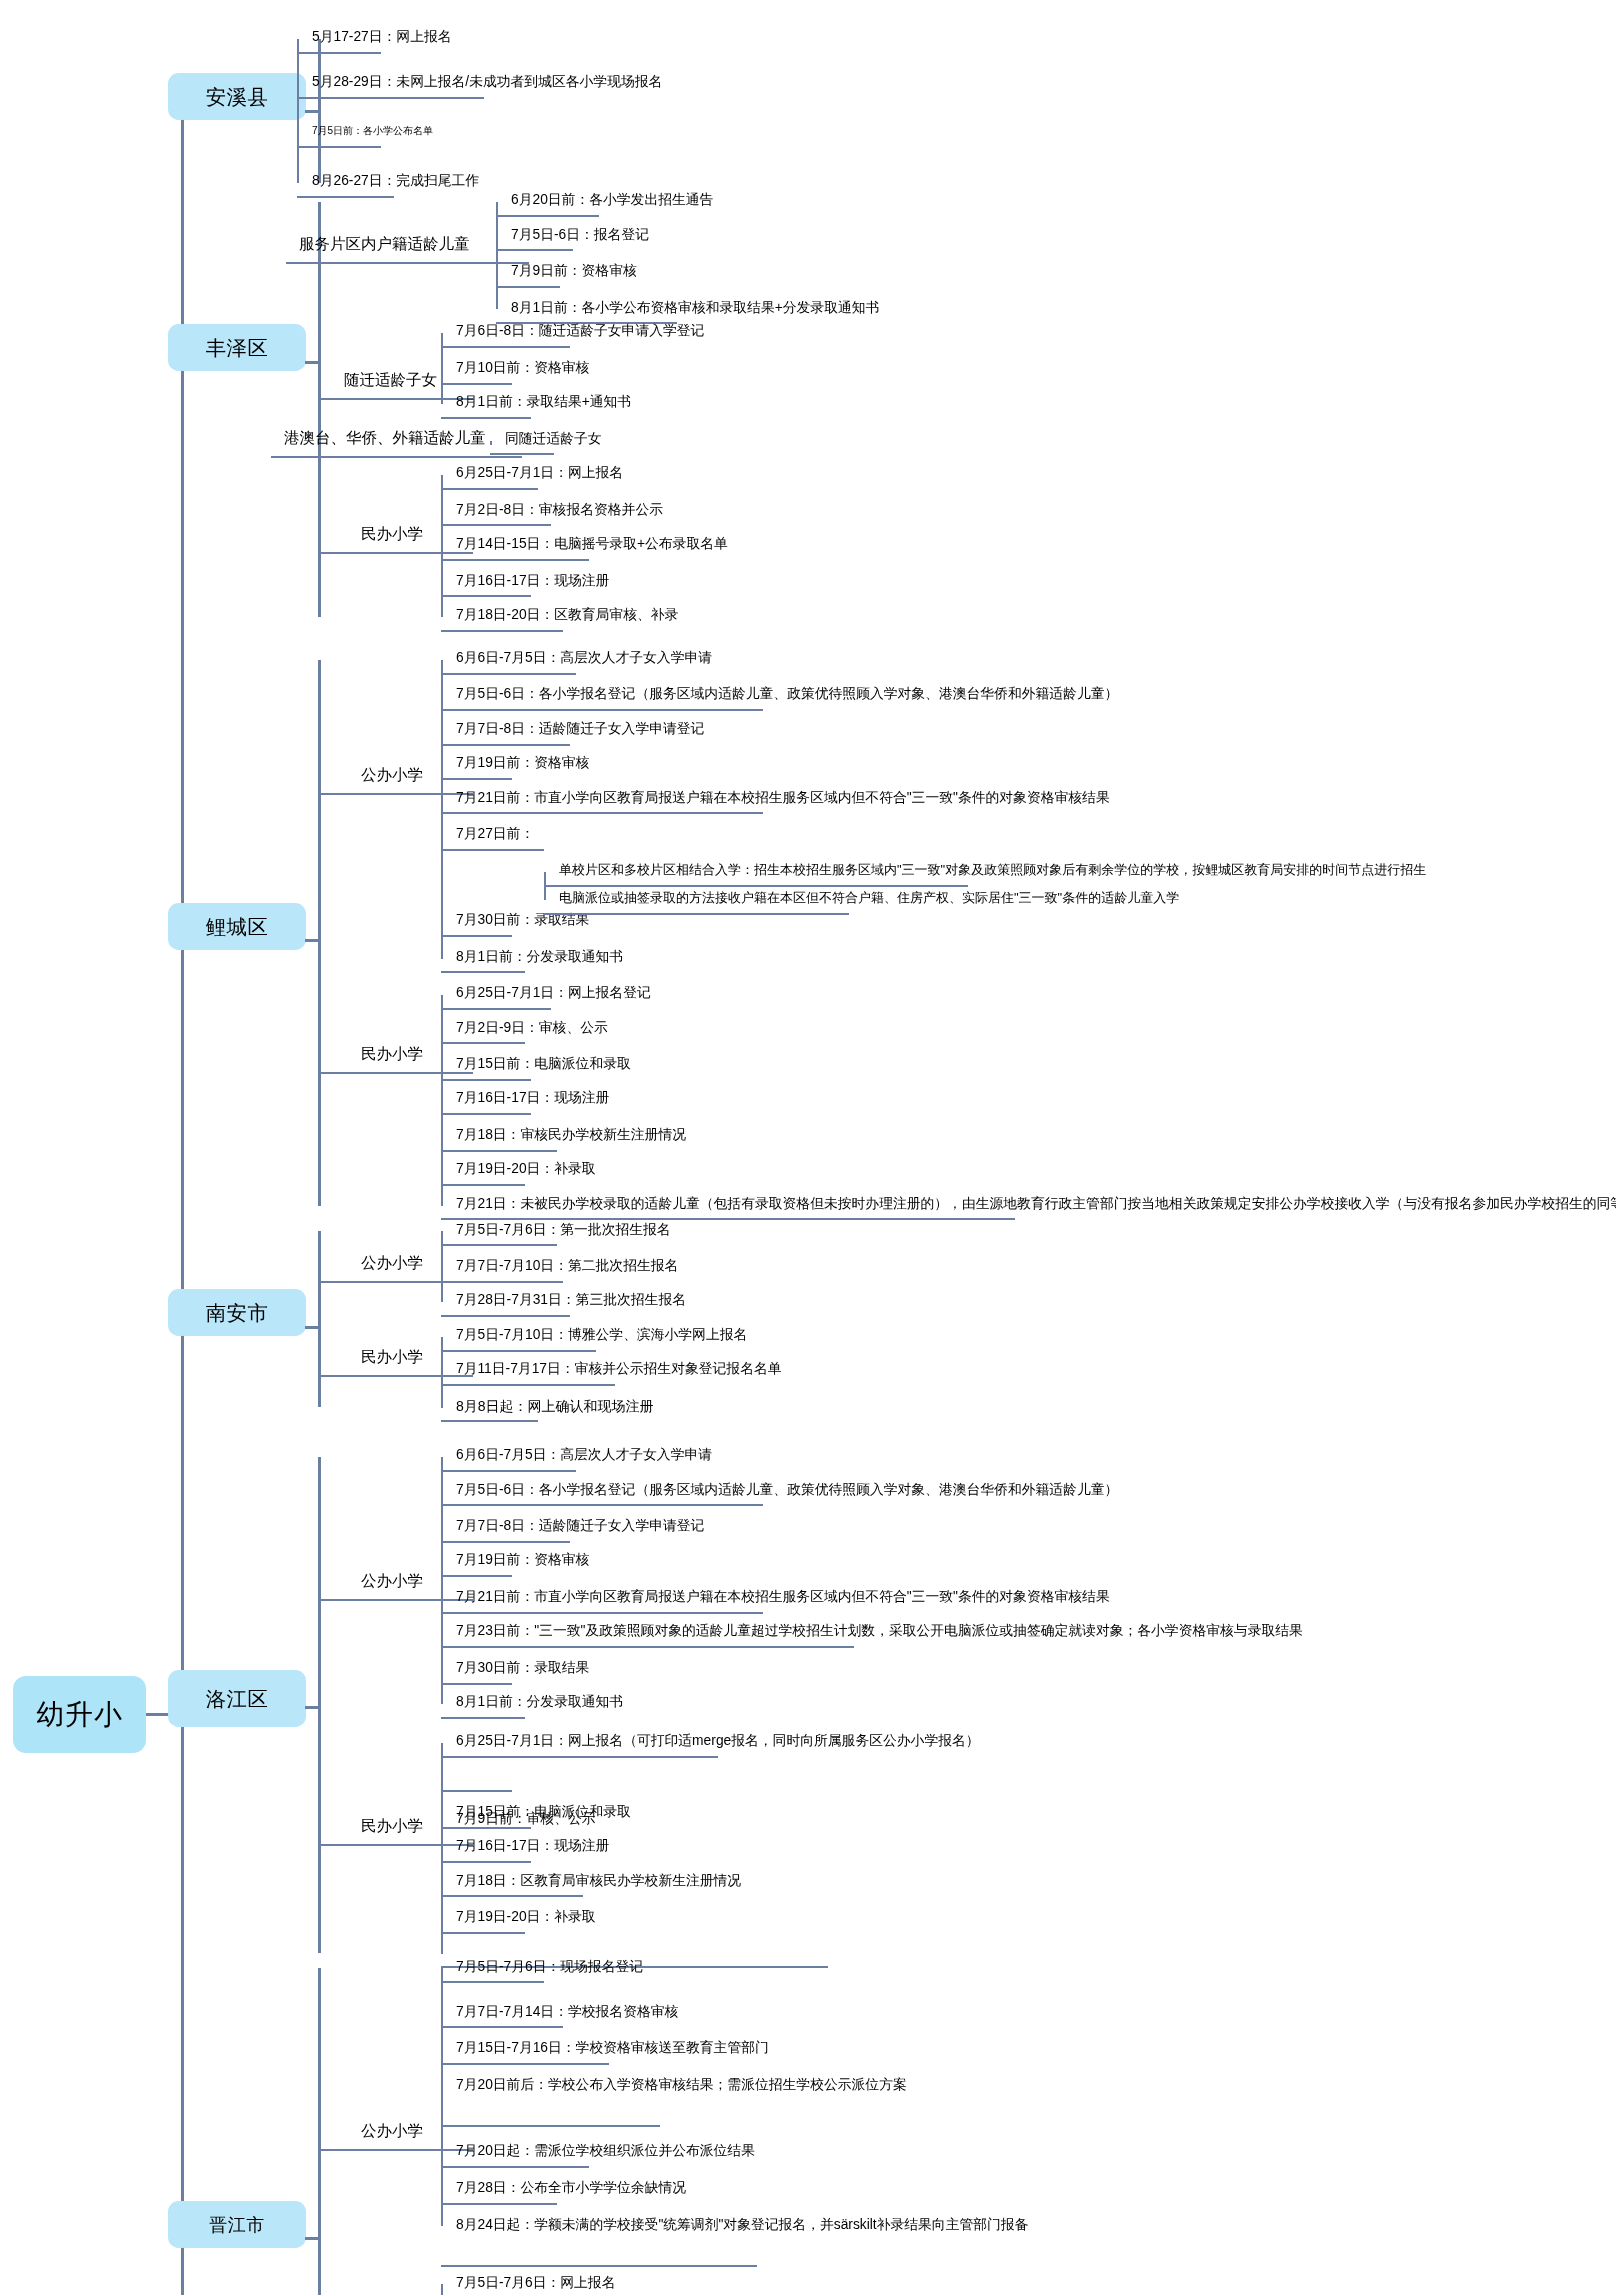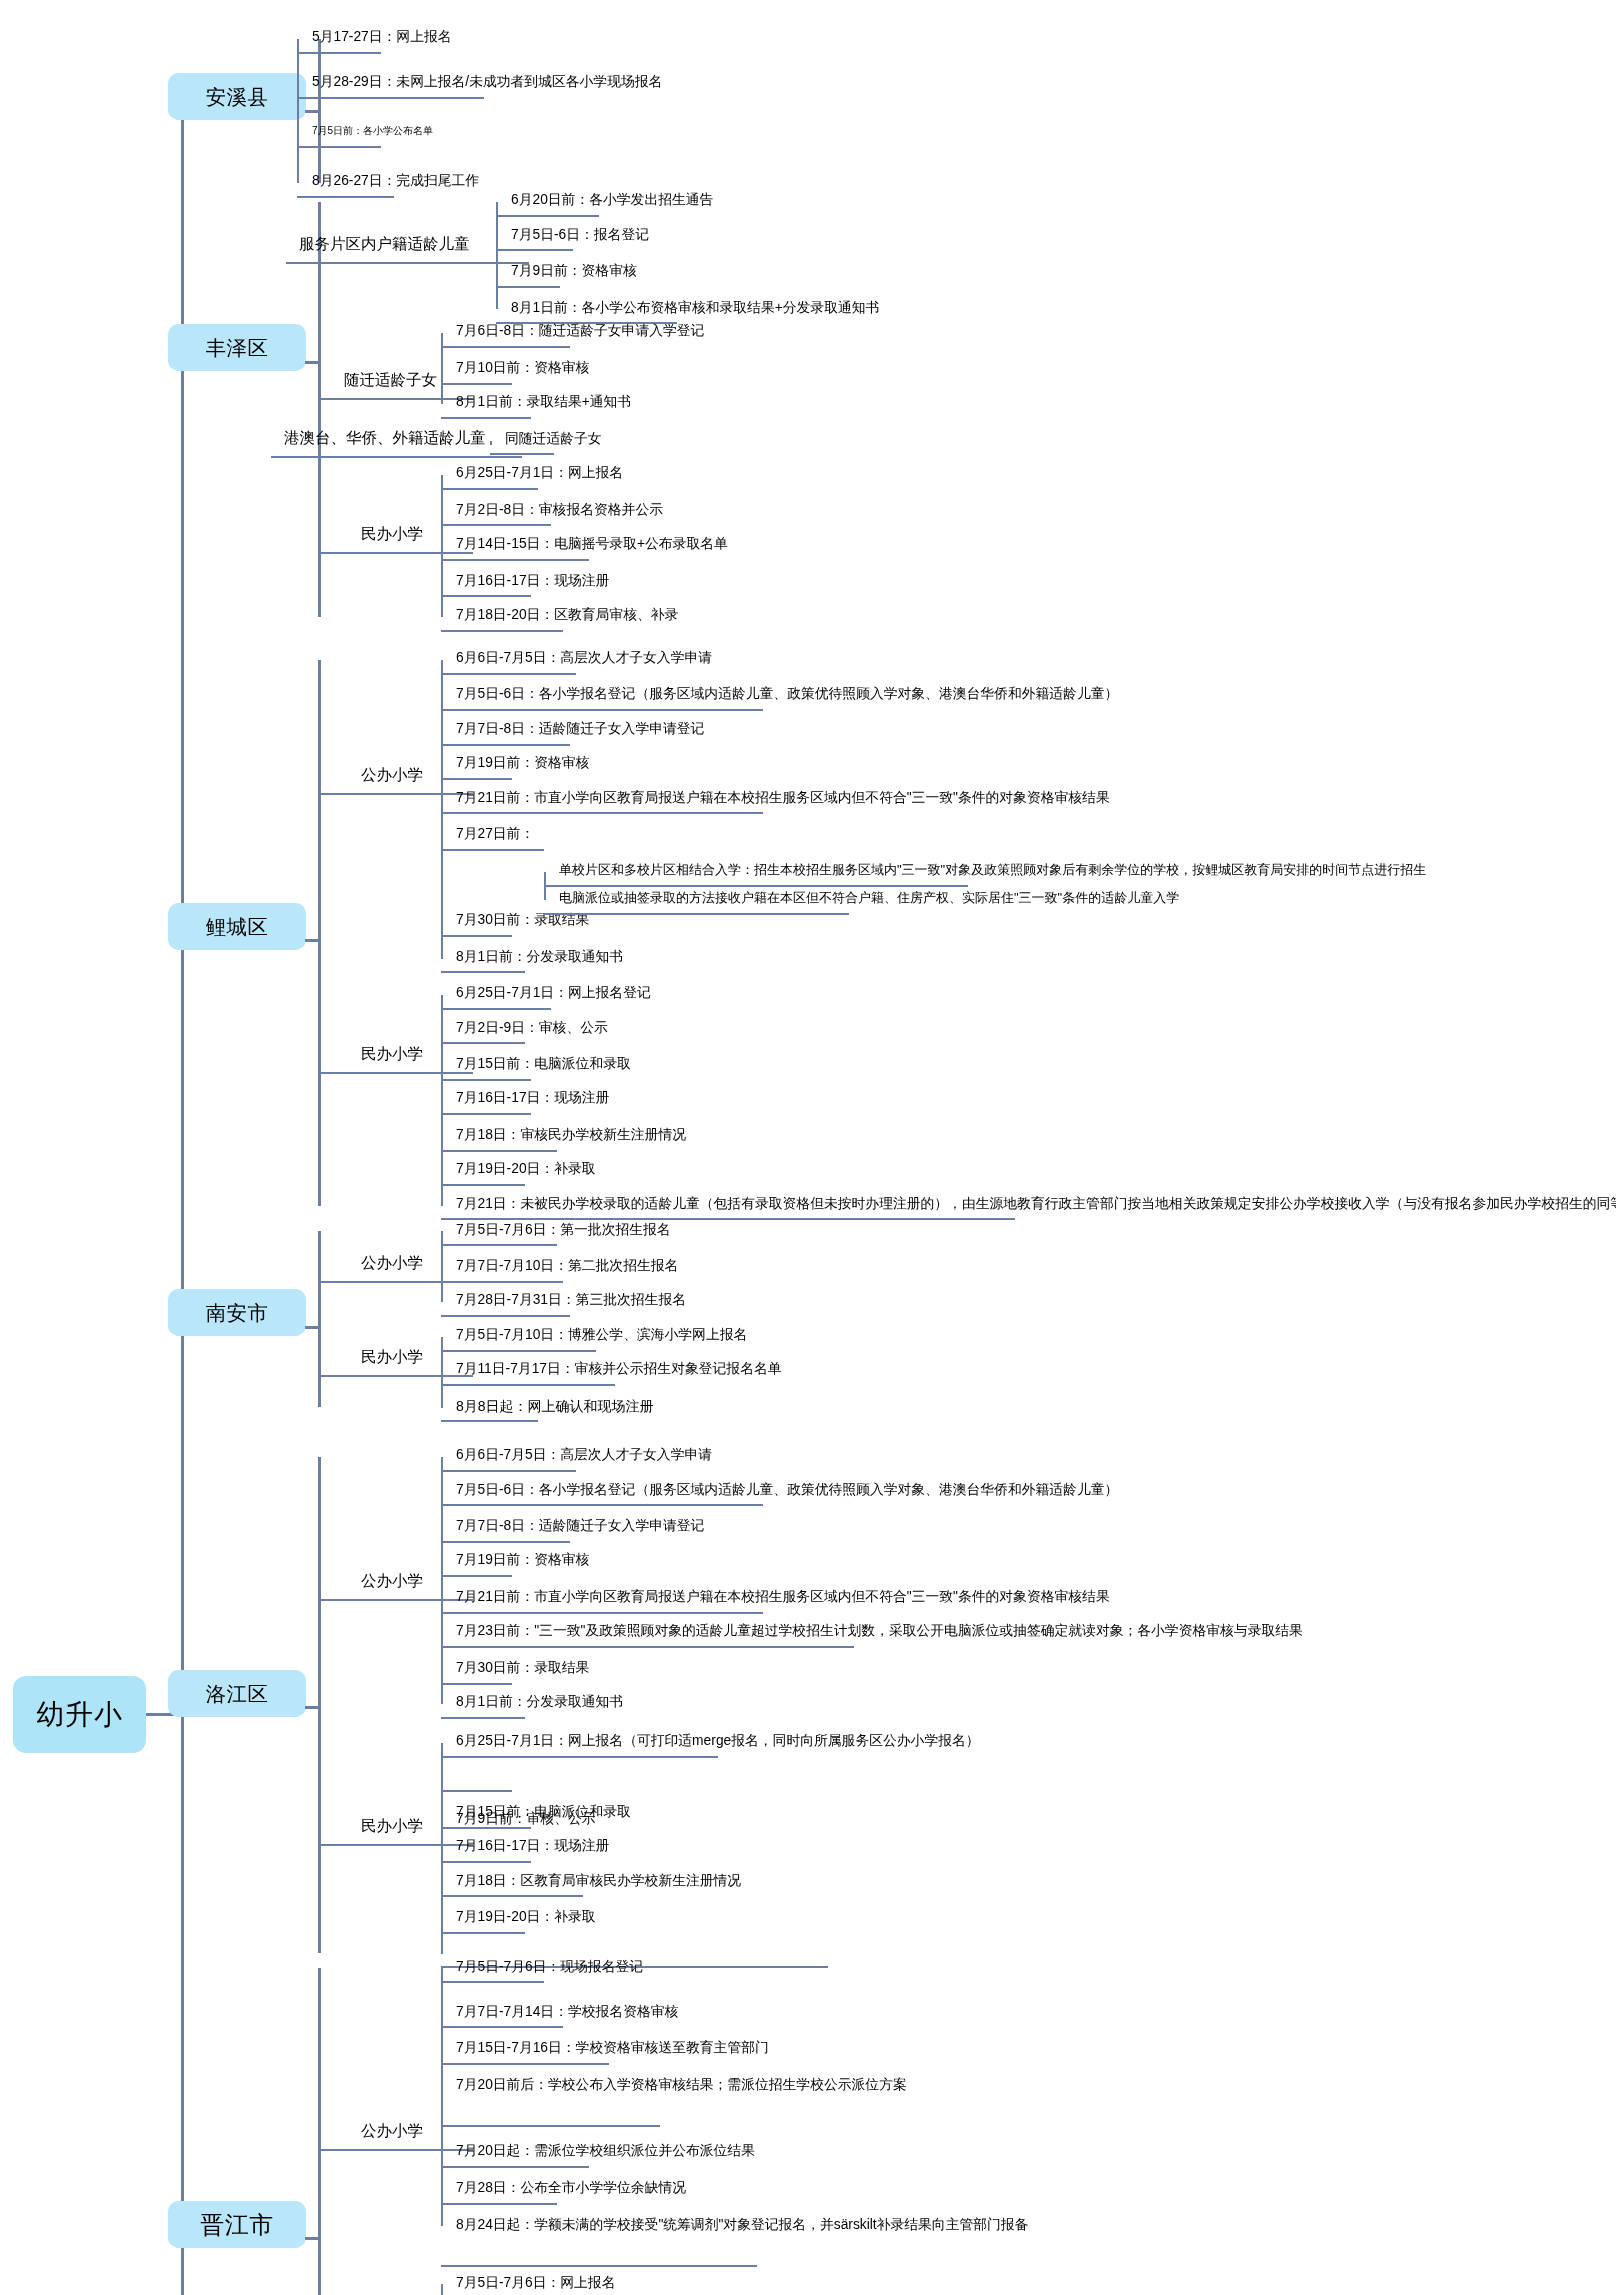--- a/index.html
+++ b/index.html
@@ -214,21 +214,21 @@
     <div class="l2-label" style="left: 361px; top: 1347px; font-size: 15.5px;">民办小学</div>
     <div class="underline" style="left: 348px; top: 1375px; width: 125px; height: 1.9px; background: rgb(107, 127, 163);"></div>
     <div class="hline" style="left: 318px; top: 1375px; width: 30px; height: 1.9px; background: rgb(107, 127, 163);"></div>
     <div class="vline" style="left: 441px; top: 1337px; width: 2.1px; height: 71px; background: rgb(107, 127, 163);"></div>
     <div class="leaf" style="left: 456px; top: 1325px; font-size: 13.8px; line-height: 20.4px;">7月5日-7月10日：博雅公学、滨海小学网上报名</div>
     <div class="underline" style="left: 441px; top: 1350px; height: 1.9px; background: rgb(107, 127, 163); width: 155px;"></div>
     <div class="leaf" style="left: 456px; top: 1359px; font-size: 13.8px; line-height: 20.4px;">7月11日-7月17日：审核并公示招生对象登记报名名单</div>
     <div class="underline" style="left: 441px; top: 1384px; height: 1.9px; background: rgb(107, 127, 163); width: 174px;"></div>
     <div class="leaf" style="left: 456px; top: 1396px; font-size: 14px; line-height: 20.4px;">8月8日起：网上确认和现场注册</div>
     <div class="underline" style="left: 441px; top: 1420px; height: 1.9px; background: rgb(107, 127, 163); width: 97px;"></div>
-    <div class="l1-node" style="left: 168px; top: 1670px; width: 138px; height: 47px; font-size: 20.4px; border-radius: 10.7px;">洛江区</div>
+    <div class="l1-node" style="left: 168px; top: 1670px; width: 138px; height: 57px; font-size: 20.4px; border-radius: 10.7px;">洛江区</div>
     <div class="hline" style="left: 181px; top: 1706px; height: 2.6px; background: rgb(107, 127, 163);"></div>
     <div class="vline" style="left: 318px; top: 1457px; width: 2.6px; height: 496px; background: rgb(107, 127, 163);"></div>
     <div class="hline" style="left: 305px; top: 1706px; width: 15px; height: 2.6px; background: rgb(107, 127, 163);"></div>
     <div class="l2-label" style="left: 361px; top: 1571px; font-size: 15.5px;">公办小学</div>
     <div class="underline" style="left: 348px; top: 1599px; width: 125px; height: 1.9px; background: rgb(107, 127, 163);"></div>
     <div class="hline" style="left: 318px; top: 1599px; width: 30px; height: 1.9px; background: rgb(107, 127, 163);"></div>
     <div class="vline" style="left: 441px; top: 1457px; width: 2.1px; height: 247px; background: rgb(107, 127, 163);"></div>
     <div class="leaf" style="left: 456px; top: 1445px; font-size: 13.8px; line-height: 20.4px;">6月6日-7月5日：高层次人才子女入学申请</div>
     <div class="underline" style="left: 441px; top: 1470px; height: 1.9px; background: rgb(107, 127, 163); width: 135px;"></div>
     <div class="leaf" style="left: 456px; top: 1480px; font-size: 13.8px; line-height: 20.4px;">7月5日-6日：各小学报名登记（服务区域内适龄儿童、政策优待照顾入学对象、港澳台华侨和外籍适龄儿童）</div>
@@ -255,21 +255,21 @@
     <div class="underline" style="left: 441px; top: 1790px; height: 1.9px; background: rgb(107, 127, 163); width: 71px;"></div>
     <div class="leaf" style="left: 456px; top: 1802px; font-size: 13.8px; line-height: 20.4px;">7月15日前：电脑派位和录取</div>
     <div class="underline" style="left: 441px; top: 1827px; height: 1.9px; background: rgb(107, 127, 163); width: 90px;"></div>
     <div class="leaf" style="left: 456px; top: 1836px; font-size: 13.8px; line-height: 20.4px;">7月16日-17日：现场注册</div>
     <div class="underline" style="left: 441px; top: 1861px; height: 1.9px; background: rgb(107, 127, 163); width: 90px;"></div>
     <div class="leaf" style="left: 456px; top: 1871px; font-size: 13.8px; line-height: 20.4px;">7月18日：区教育局审核民办学校新生注册情况</div>
     <div class="underline" style="left: 441px; top: 1895px; height: 1.9px; background: rgb(107, 127, 163); width: 142px;"></div>
     <div class="leaf" style="left: 456px; top: 1907px; font-size: 13.8px; line-height: 20.4px;">7月19日-20日：补录取</div>
     <div class="underline" style="left: 441px; top: 1932px; height: 1.9px; background: rgb(107, 127, 163); width: 84px;"></div>
     <div class="underline" style="left: 441px; top: 1966px; height: 1.9px; background: rgb(107, 127, 163); width: 387px;"></div>
-    <div class="l1-node" style="left: 168px; top: 2201px; width: 138px; height: 47px; font-size: 24px; border-radius: 10.7px;">晋江市</div>
+    <div class="l1-node" style="left: 168px; top: 2201px; width: 138px; height: 47px; font-size: 18px; border-radius: 10.7px;">晋江市</div>
     <div class="hline" style="left: 181px; top: 2237px; height: 2.6px; background: rgb(107, 127, 163);"></div>
     <div class="vline" style="left: 318px; top: 1968px; width: 2.6px; height: 492px; background: rgb(107, 127, 163);"></div>
     <div class="hline" style="left: 305px; top: 2237px; width: 15px; height: 2.6px; background: rgb(107, 127, 163);"></div>
     <div class="l2-label" style="left: 361px; top: 2121px; font-size: 15.5px;">公办小学</div>
     <div class="underline" style="left: 348px; top: 2149px; width: 125px; height: 1.9px; background: rgb(107, 127, 163);"></div>
     <div class="hline" style="left: 318px; top: 2149px; width: 30px; height: 1.9px; background: rgb(107, 127, 163);"></div>
     <div class="vline" style="left: 441px; top: 1968px; width: 2.1px; height: 258px; background: rgb(107, 127, 163);"></div>
     <div class="leaf" style="left: 456px; top: 1957px; font-size: 13.8px; line-height: 20.4px;">7月5日-7月6日：现场报名登记</div>
     <div class="underline" style="left: 441px; top: 1981px; height: 1.9px; background: rgb(107, 127, 163); width: 103px;"></div>
     <div class="leaf" style="left: 456px; top: 2002px; font-size: 13.8px; line-height: 20.4px;">7月7日-7月14日：学校报名资格审核</div>

